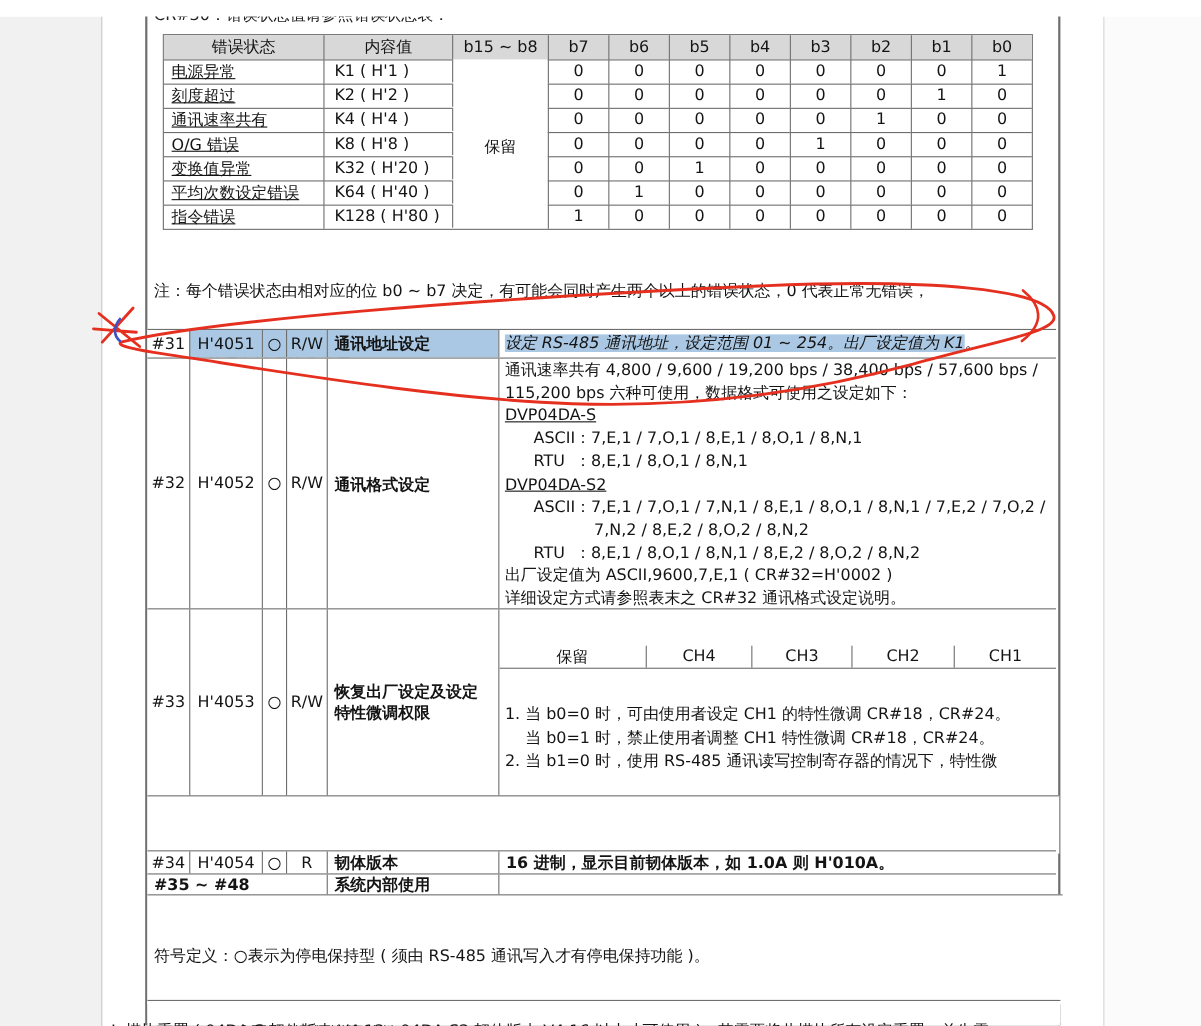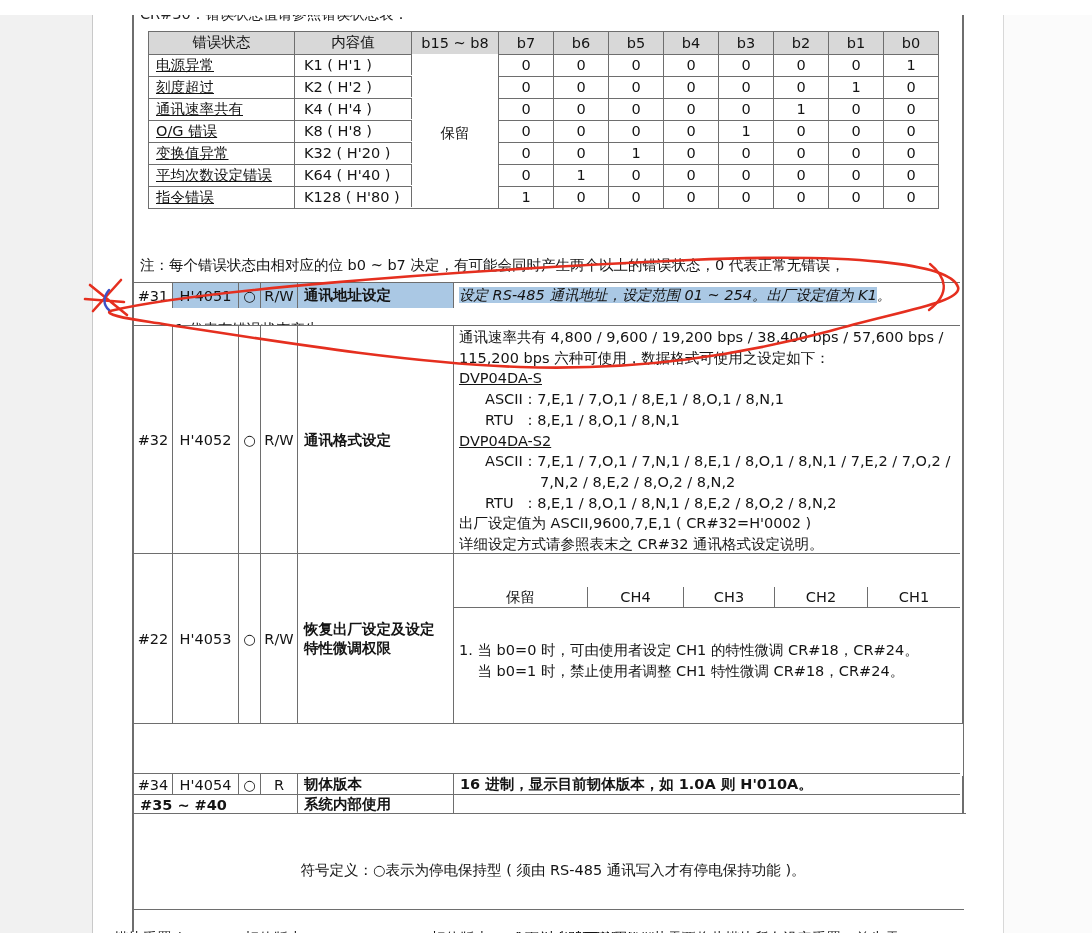--- a/index.html
+++ b/index.html
@@ -31,21 +31,21 @@
   .notes{position:absolute;left:140px;top:197px;width:815px;line-height:21.4px;white-space:pre;}
   .notes .cont{padding-left:35px;}
 
   
   .crrow{position:absolute;left:134px;width:826px;display:grid;
          grid-template-columns:38px 66px 22px 37px 156px 1fr;border-top:1.5px solid #6e6e6e;background:#fff;}
   .crcell{border-left:1.5px solid #6e6e6e;display:flex;align-items:center;justify-content:center;white-space:pre;overflow:hidden;}
   .crrow .crcell:first-child{border-left:none;}
   .crname{justify-content:flex-start;padding-left:6px;align-items:center;font-weight:bold;}
   .crdesc{display:block;padding:1px 0 0 0;}
-  .fullrow{position:absolute;left:134px;width:826px;border-top:1.5px solid #6e6e6e;background:#fff;white-space:pre;text-align:center;}
+  .fullrow{position:absolute;left:134px;width:826px;border-top:1.5px solid #6e6e6e;background:#fff;white-space:pre;}
   .ln{white-space:pre;padding-left:5px;}
   .ind1{padding-left:31px;}
   .ind2{padding-left:86px;}
   .und{text-decoration:underline;}
   .lh207 .ln{line-height:20.7px;}
   .lh212 .ln{line-height:21.2px;}
   .sel{background:#aac8e4;}
 
   
   .minitable{display:grid;grid-template-columns:133px 96px 91px 93px 1fr;border-bottom:1.5px solid #6e6e6e;}
@@ -180,72 +180,72 @@
     <div class="eresLabel">保留</div>
   </div>
 
   <div class="notes">
     <div>注：每个错误状态由相对应的位 b0 ~ b7 决定，有可能会同时产生两个以上的错误状态，0 代表正常无错误，</div>
     <div class="cont">1 代表有错误状态产生。</div>
     <div>例：当数字输入超过 4000 时会显示刻度超过 ( K2 ) 错误；当模拟输出超过 10V 时，会同时显示变换值异常</div>
     <div class="cont">( K32 ) 及刻度超过 ( K2 ) 的错误状态。</div>
   </div>
 
-  <div class="crrow" style="top:267px;height:25px;">
+  <div class="crrow" style="top:284px;height:25px;">
     <div class="crcell">#31</div>
     <div class="crcell sel">H'4051</div>
     <div class="crcell sel">○</div>
     <div class="crcell sel">R/W</div>
     <div class="crcell crname sel">通讯地址设定</div>
     <div class="crcell crdesc" style="line-height:23px;padding-left:5px;font-style:italic;"><span class="sel">设定 RS-485 通讯地址，设定范围 01 ~ 254。出厂设定值为 K1</span><span>。</span></div>
   </div>
 
   <div class="crrow" style="top:310px;height:228px;">
     <div class="crcell">#32</div>
     <div class="crcell">H'4052</div>
     <div class="crcell">○</div>
     <div class="crcell">R/W</div>
     <div class="crcell crname">通讯格式设定</div>
     <div class="crcell crdesc lh207"><div class="ln ind0">通讯速率共有 4,800 / 9,600 / 19,200 bps / 38,400 bps / 57,600 bps /</div><div class="ln ind0">115,200 bps 六种可使用，数据格式可使用之设定如下：</div><div class="ln ind0 und">DVP04DA-S</div><div class="ln ind1">ASCII：7,E,1 / 7,O,1 / 8,E,1 / 8,O,1 / 8,N,1</div><div class="ln ind1">RTU  ：8,E,1 / 8,O,1 / 8,N,1</div><div class="ln ind0 und">DVP04DA-S2</div><div class="ln ind1">ASCII：7,E,1 / 7,O,1 / 7,N,1 / 8,E,1 / 8,O,1 / 8,N,1 / 7,E,2 / 7,O,2 /</div><div class="ln ind2">7,N,2 / 8,E,2 / 8,O,2 / 8,N,2</div><div class="ln ind1">RTU  ：8,E,1 / 8,O,1 / 8,N,1 / 8,E,2 / 8,O,2 / 8,N,2</div><div class="ln ind0">出厂设定值为 ASCII,9600,7,E,1 ( CR#32=H'0002 )</div><div class="ln ind0">详细设定方式请参照表末之 CR#32 通讯格式设定说明。</div></div>
   </div>
 
   <div class="crrow" style="top:538px;height:170px;">
-    <div class="crcell">#22</div>
+    <div class="crcell">#33</div>
     <div class="crcell">H'4053</div>
     <div class="crcell">○</div>
     <div class="crcell">R/W</div>
     <div class="crcell crname"><div><div>恢复出厂设定及设定</div><div>特性微调权限</div></div></div>
     <div class="crcell crdesc">
       <div class="minitable">
         <div class="mcell">保留</div>
         <div class="mcell">CH4</div>
         <div class="mcell">CH3</div>
         <div class="mcell">CH2</div>
         <div class="mcell">CH1</div>
       </div>
-      <div class="lh212"><div class="ln ind0">1. 当 b0=0 时，可由使用者设定 CH1 的特性微调 CR#18，CR#24。</div><div class="ln ind0">    当 b0=1 时，禁止使用者调整 CH1 特性微调 CR#18，CR#24。</div></div>
+      <div class="lh212"><div class="ln ind0">1. 当 b0=0 时，可由使用者设定 CH1 的特性微调 CR#18，CR#24。</div><div class="ln ind0">    当 b0=1 时，禁止使用者调整 CH1 特性微调 CR#18，CR#24。</div><div class="ln ind0">2. 当 b1=0 时，使用 RS-485 通讯读写控制寄存器的情况下，特性微</div></div>
     </div>
   </div>
 
   <div class="fullrow" style="top:708px;height:50px;line-height:23.5px;padding:2px 0 0 3px;">
     <div>CR#33：内容值用来设定一些内部功能的使用权如特性微调寄存器等。而输出保持的功能将会于断电前将输出设定值</div>
     <div>存于内部存储器中。</div>
   </div>
 
   <div class="crrow" style="top:758px;height:21px;">
     <div class="crcell">#34</div>
     <div class="crcell">H'4054</div>
     <div class="crcell">○</div>
     <div class="crcell">R</div>
     <div class="crcell crname">韧体版本</div>
     <div class="crcell crname">16 进制，显示目前韧体版本，如 1.0A 则 H'010A。</div>
   </div>
 
   <div class="crrow" style="top:779px;height:19px;grid-template-columns:163px 156px 1fr;">
-    <div class="crcell crname">#35 ~ #40</div>
+    <div class="crcell crname">#35 ~ #48</div>
     <div class="crcell crname">系统内部使用</div>
     <div class="crcell"></div>
   </div>
 
   <div class="fullrow" style="top:798px;height:96px;line-height:21.3px;padding:3px 0 0 6px;">
     <div>符号定义：○表示为停电保持型 ( 须由 RS-485 通讯写入才有停电保持功能 )。</div>
     <div style="padding-left:76px;">×表示为非停电保持型。</div>
     
     
   </div>

